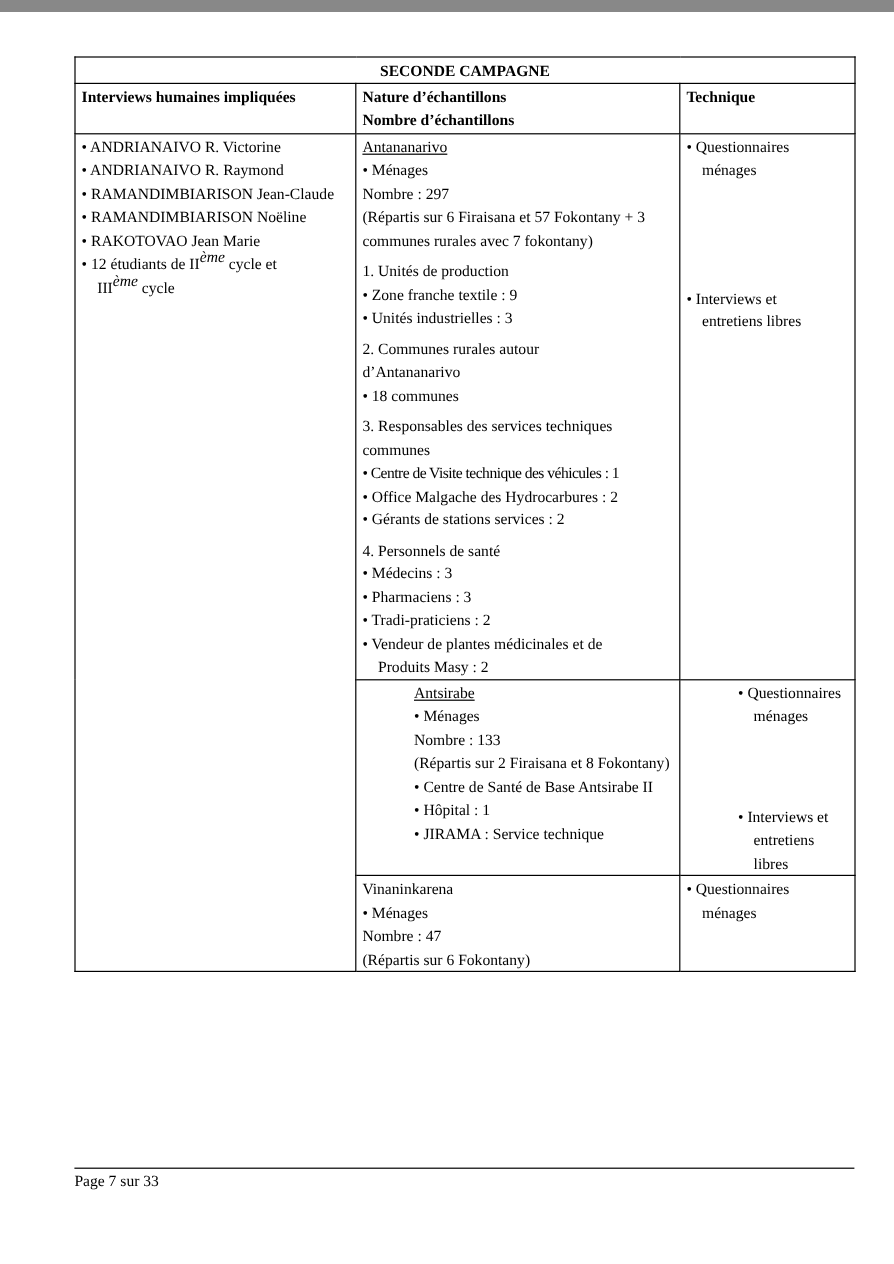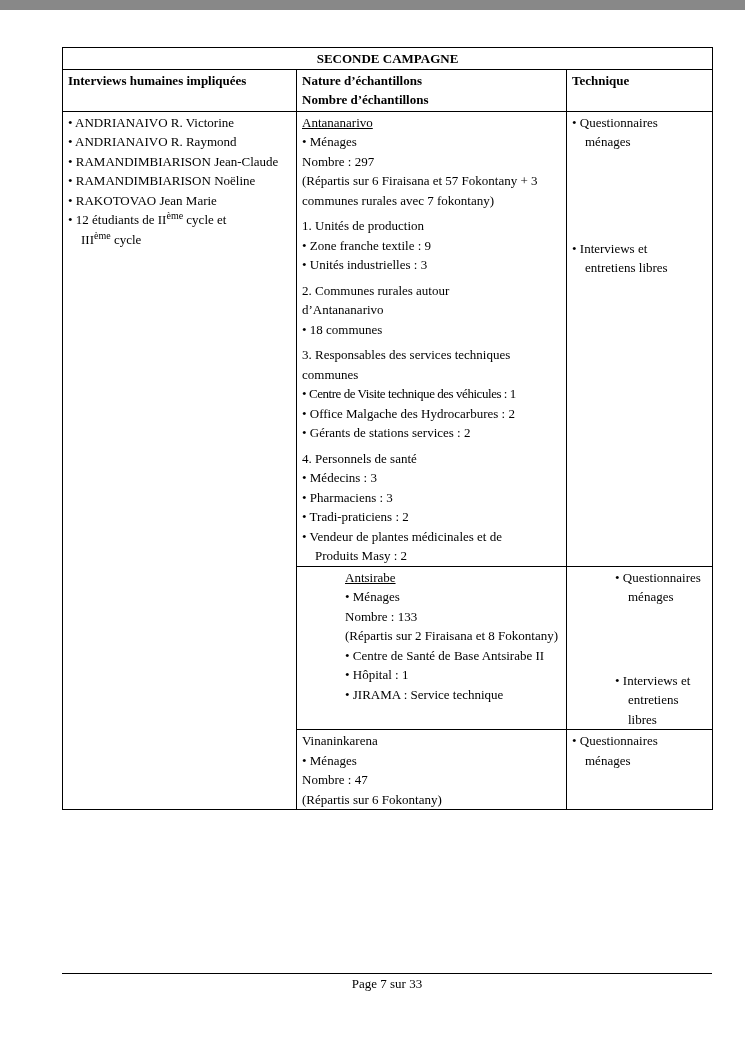--- a/index.html
+++ b/index.html
@@ -23,30 +23,30 @@
   tr.hdr td { font-weight:bold; height:40px; }
   td.res-cell { height:453px; }
   tr.rowB td { height:138px;padding-left:48px; }
   tr.rowC td { height:77px; }
   .li { padding-left:13px; text-indent:-13px; }
   .li::before { content:"\2022  "; }
   .p { padding:0; }
   .h { font-weight:normal; margin-top:6px; }
   .u { text-decoration:underline; }
   .cond { letter-spacing:-0.45px; }
-  sup { font-size:10px; line-height:0; vertical-align:super; }
+  sup { font-size:13px; line-height:0; vertical-align:super;font-style:italic; }
   .gap-a { margin-top:87px; }
   .gap-b { margin-top:64px; }
   .footer-rule {
     position:absolute; left:62px; top:963px; width:650px; height:0;
     border-top:1px solid #000;
   }
   .page-number {
     position:absolute; left:62px; top:966px; width:650px;
-    text-align:center; font-size:13px; line-height:16px;
+    text-align:left; font-size:13px; line-height:16px;
   }
 </style>
 </head>
 <body>
 
 <div class="page">
 
   <table class="tbl">
     <colgroup>
       <col style="width:234px">

